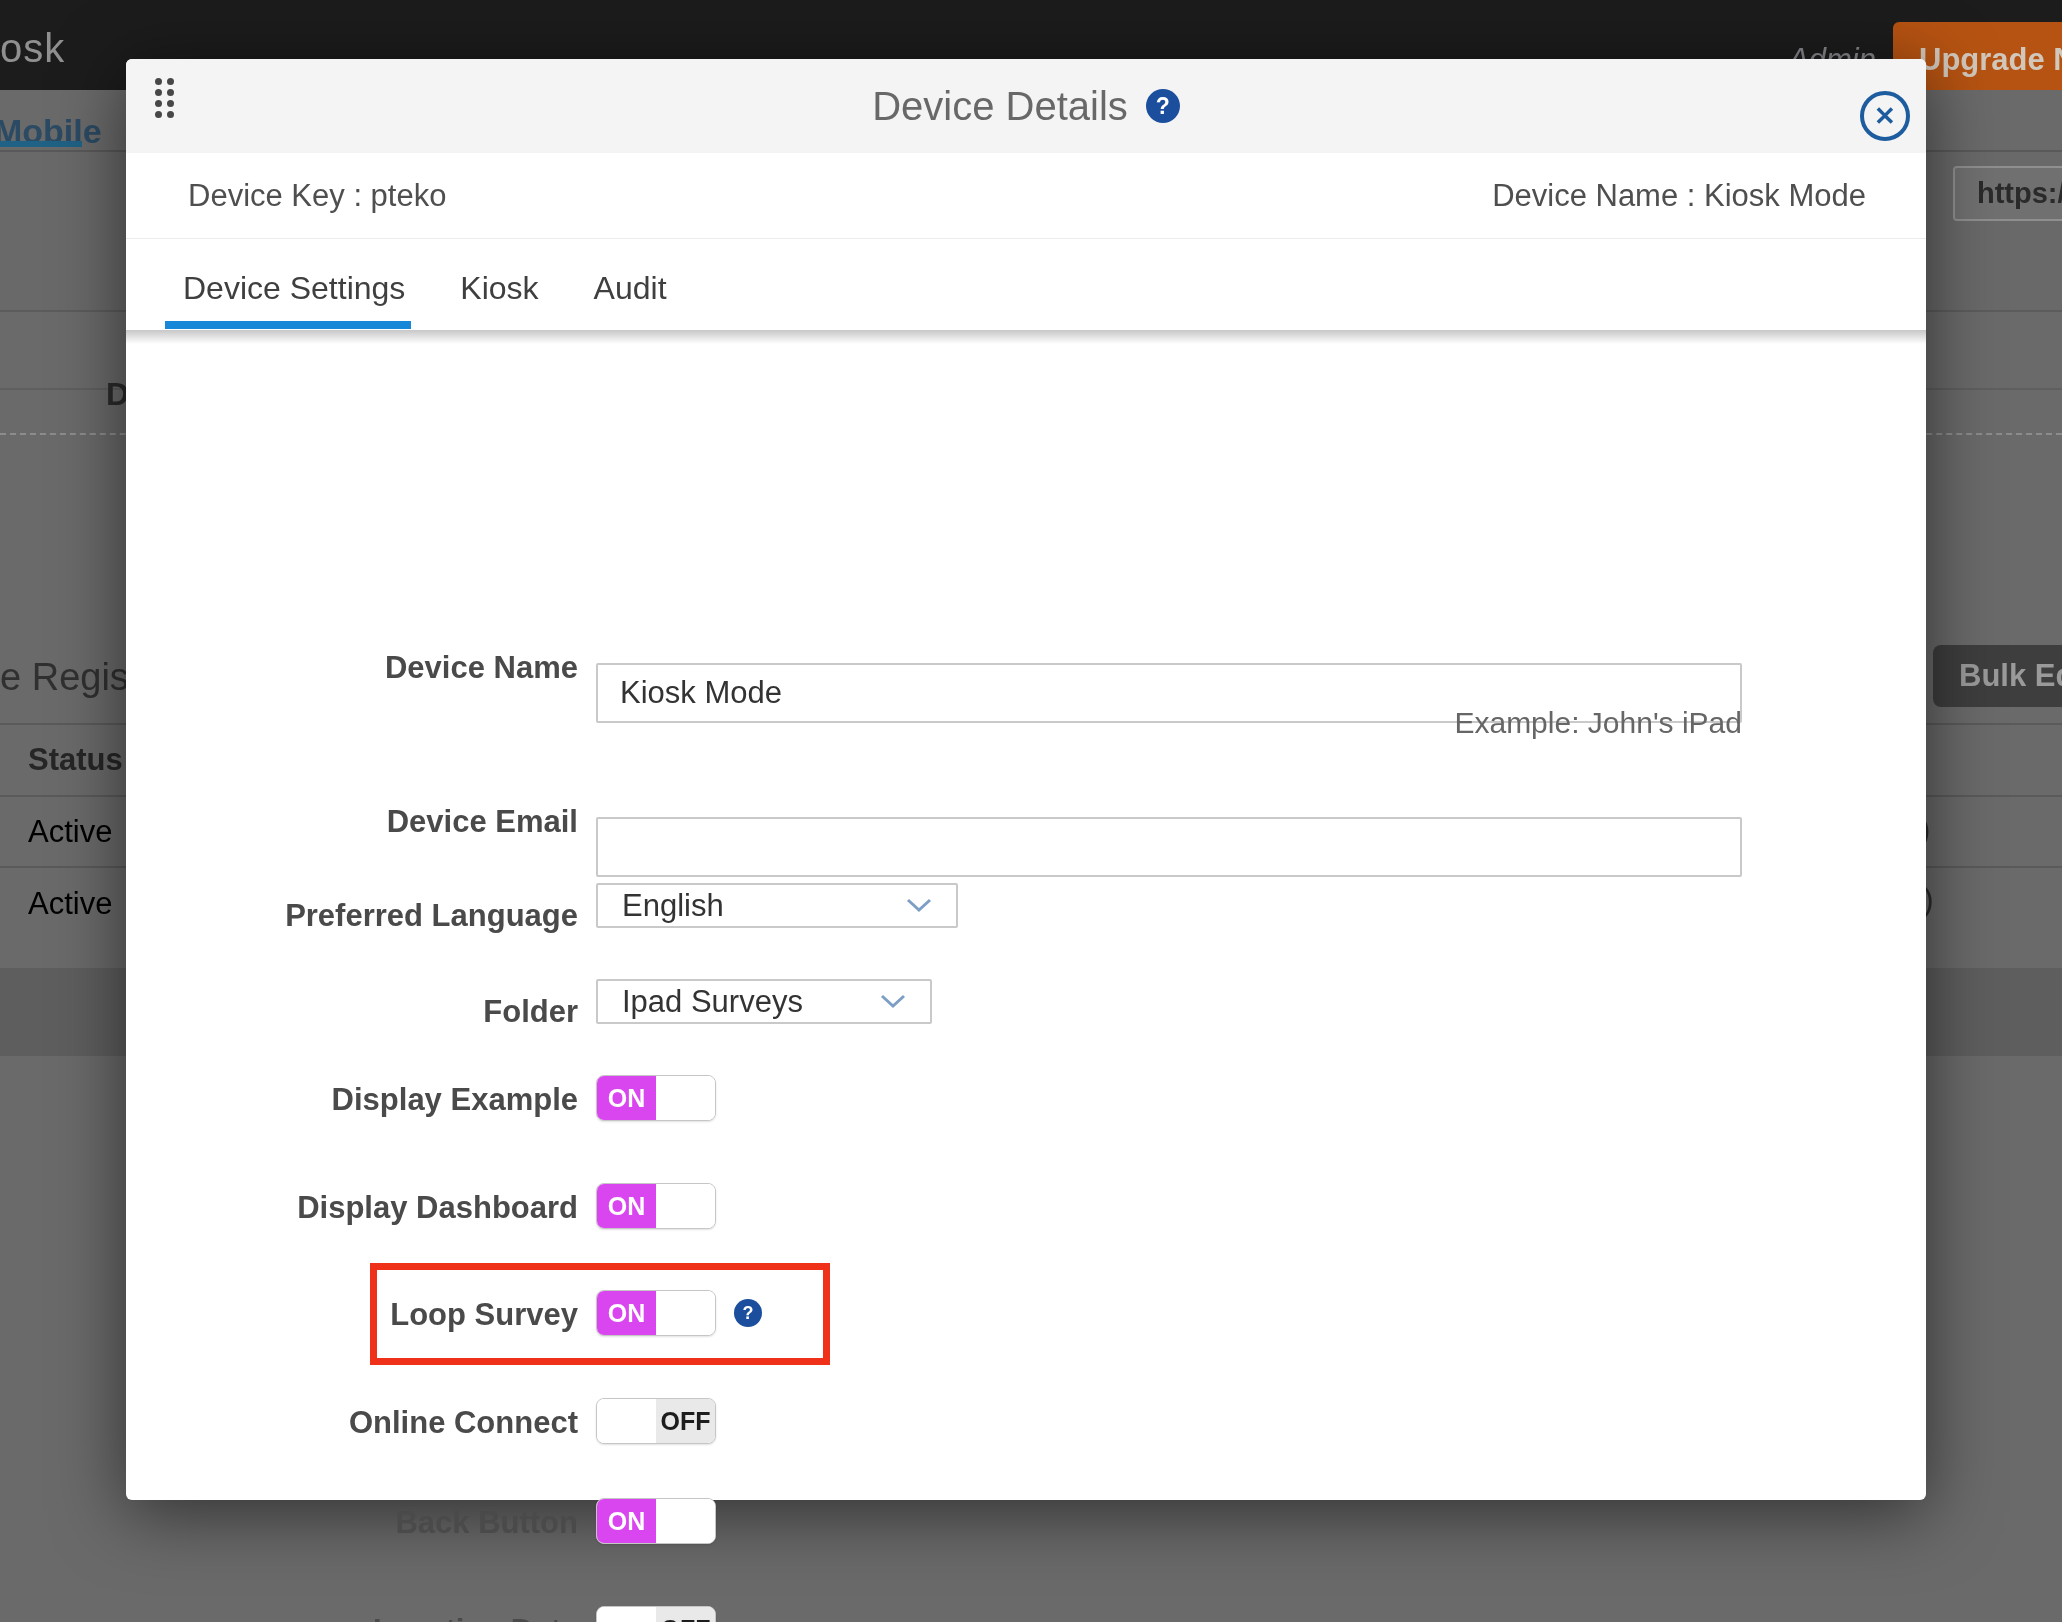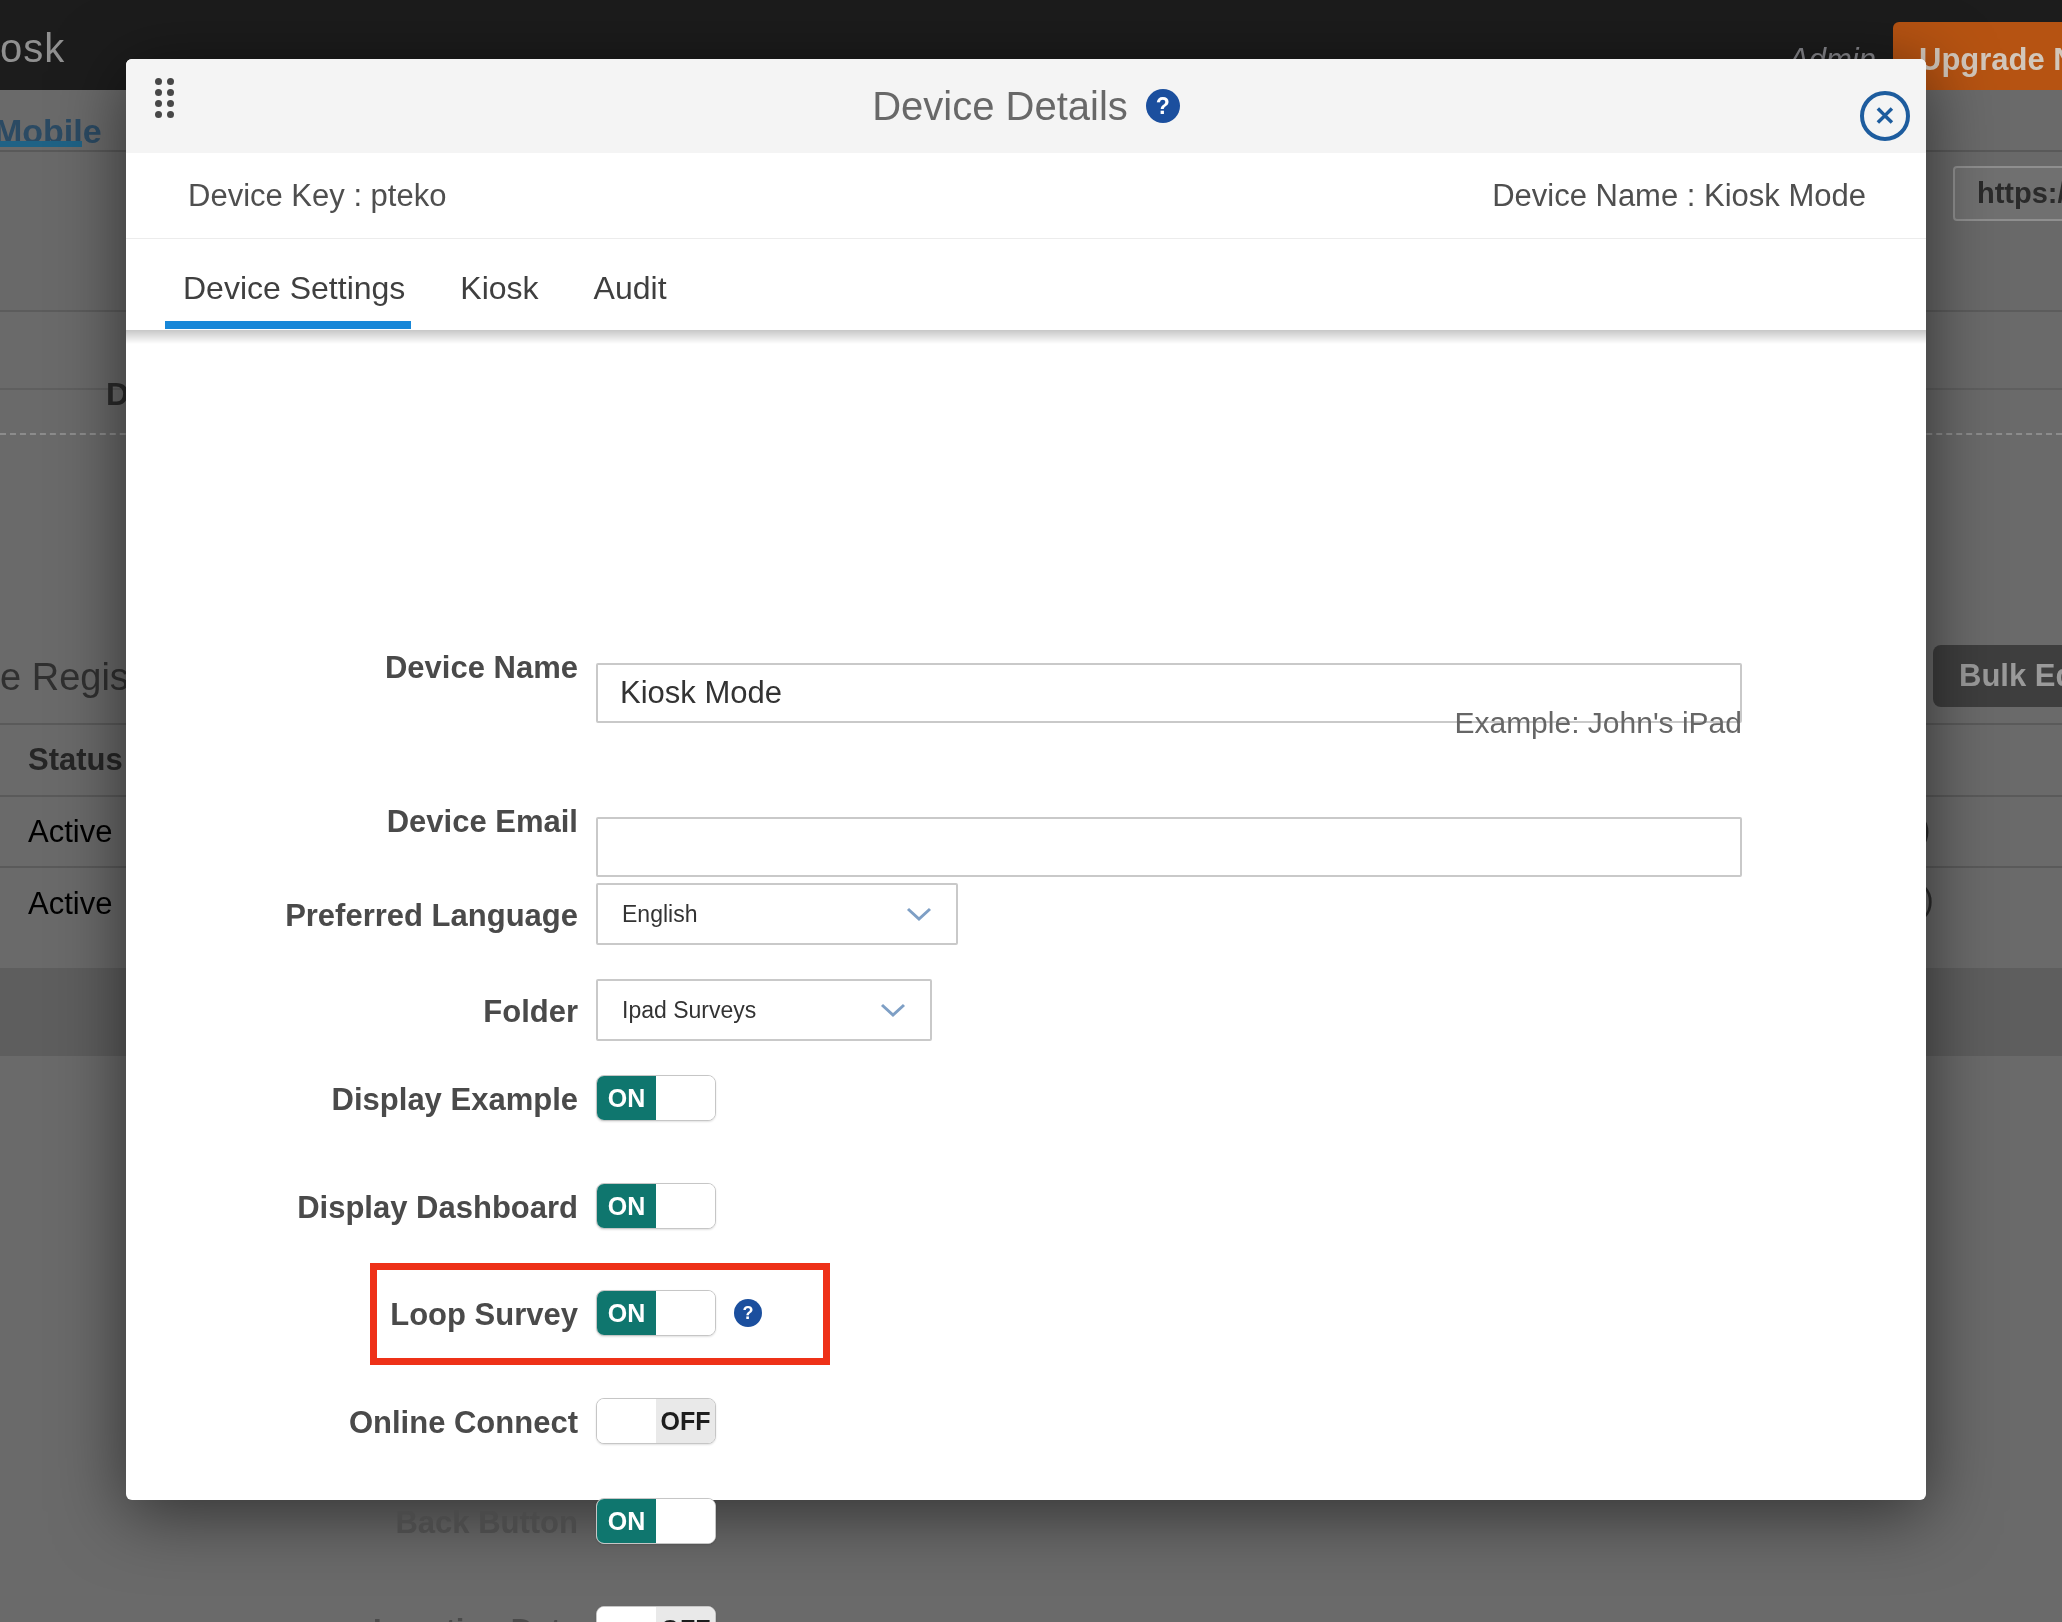--- a/index.html
+++ b/index.html
@@ -46,25 +46,25 @@
   .close-btn { position:absolute; right:16px; top:32px; width:50px; height:50px; border:4px solid #1d5c9e; border-radius:50%; color:#1d5c9e; font-size:26px; font-weight:bold; display:flex; align-items:center; justify-content:center; background:#f4f4f4; }
   .key-row { position:absolute; left:0; top:94px; width:100%; height:86px; border-bottom:1px solid #ececec; display:flex; align-items:center; justify-content:space-between; padding:0 60px 0 62px; font-size:31px; color:#4f4f4f; }
   .tab-row { position:absolute; left:0; top:180px; width:100%; height:91px; display:flex; align-items:center; padding:8px 0 0 57px; gap:55px; }
   .tab { font-size:32px; color:#3f3f3f; }
   .active-underline { position:absolute; left:39px; bottom:1px; width:246px; height:8px; background:#1787d8; }
   .tab-shadow { position:absolute; left:0; top:271px; width:100%; height:14px; background:linear-gradient(to bottom, rgba(0,0,0,0.22), rgba(0,0,0,0)); }
   .form-area { position:absolute; left:0; top:271px; width:100%; height:1170px; }
   .f-label { position:absolute; left:12px; width:440px; text-align:right; font-size:31px; font-weight:bold; color:#4a4a4a; }
   .text-input { position:absolute; left:470px; width:1146px; height:60px; border:2px solid #c9c9c9; border-radius:2px; font-size:31px; color:#333; padding:0 22px; font-family:"Liberation Sans", sans-serif; background:#fff;margin-top:28px; }
   .hint { position:absolute; left:470px; width:1146px; text-align:right; font-size:30px; color:#666; }
-  .select-box { position:absolute; left:470px; height:62px; border:2px solid #c9c9c9; border-radius:2px; background:#fff; display:flex; align-items:center; justify-content:space-between; padding:0 24px; font-size:23px; color:#333; }
+  .select-box { position:absolute; left:470px; height:45px; border:2px solid #c9c9c9; border-radius:2px; background:#fff; display:flex; align-items:center; justify-content:space-between; padding:0 24px; font-size:31px; color:#333; }
   .chev { width:26px; height:15px; flex:none; }
   .toggle { position:absolute; left:470px; width:120px; height:46px; border:1px solid #c6c6c6; border-radius:8px; display:flex; overflow:hidden; background:#fff; box-shadow:0 1px 2px rgba(0,0,0,0.12); }
   .toggle .seg { width:50%; height:100%; display:flex; align-items:center; justify-content:center; font-size:25px; font-weight:bold; }
-  .toggle.on .seg.left { background:#0f766e; color:#fff; }
+  .toggle.on .seg.left { background:#d946ef; color:#fff; }
   .toggle.on .seg.right { background:#fff; }
   .toggle.off .seg.left { background:#fff; }
   .toggle.off .seg.right { background:#e9e9e9; color:#1d1d1d; font-weight:600; }
   .hl-box { position:absolute; left:244px; top:933px; width:460px; height:102px; border:7px solid #ee3118; }
   .loop-help { position:absolute; left:608px; top:969px; width:28px; height:28px; border-radius:50%; background:#1b4f9e; color:#fff; font-size:18px; font-weight:bold; display:flex; align-items:center; justify-content:center; }
 </style>
 </head>
 <body>
 
 <div class="bg-layer">

